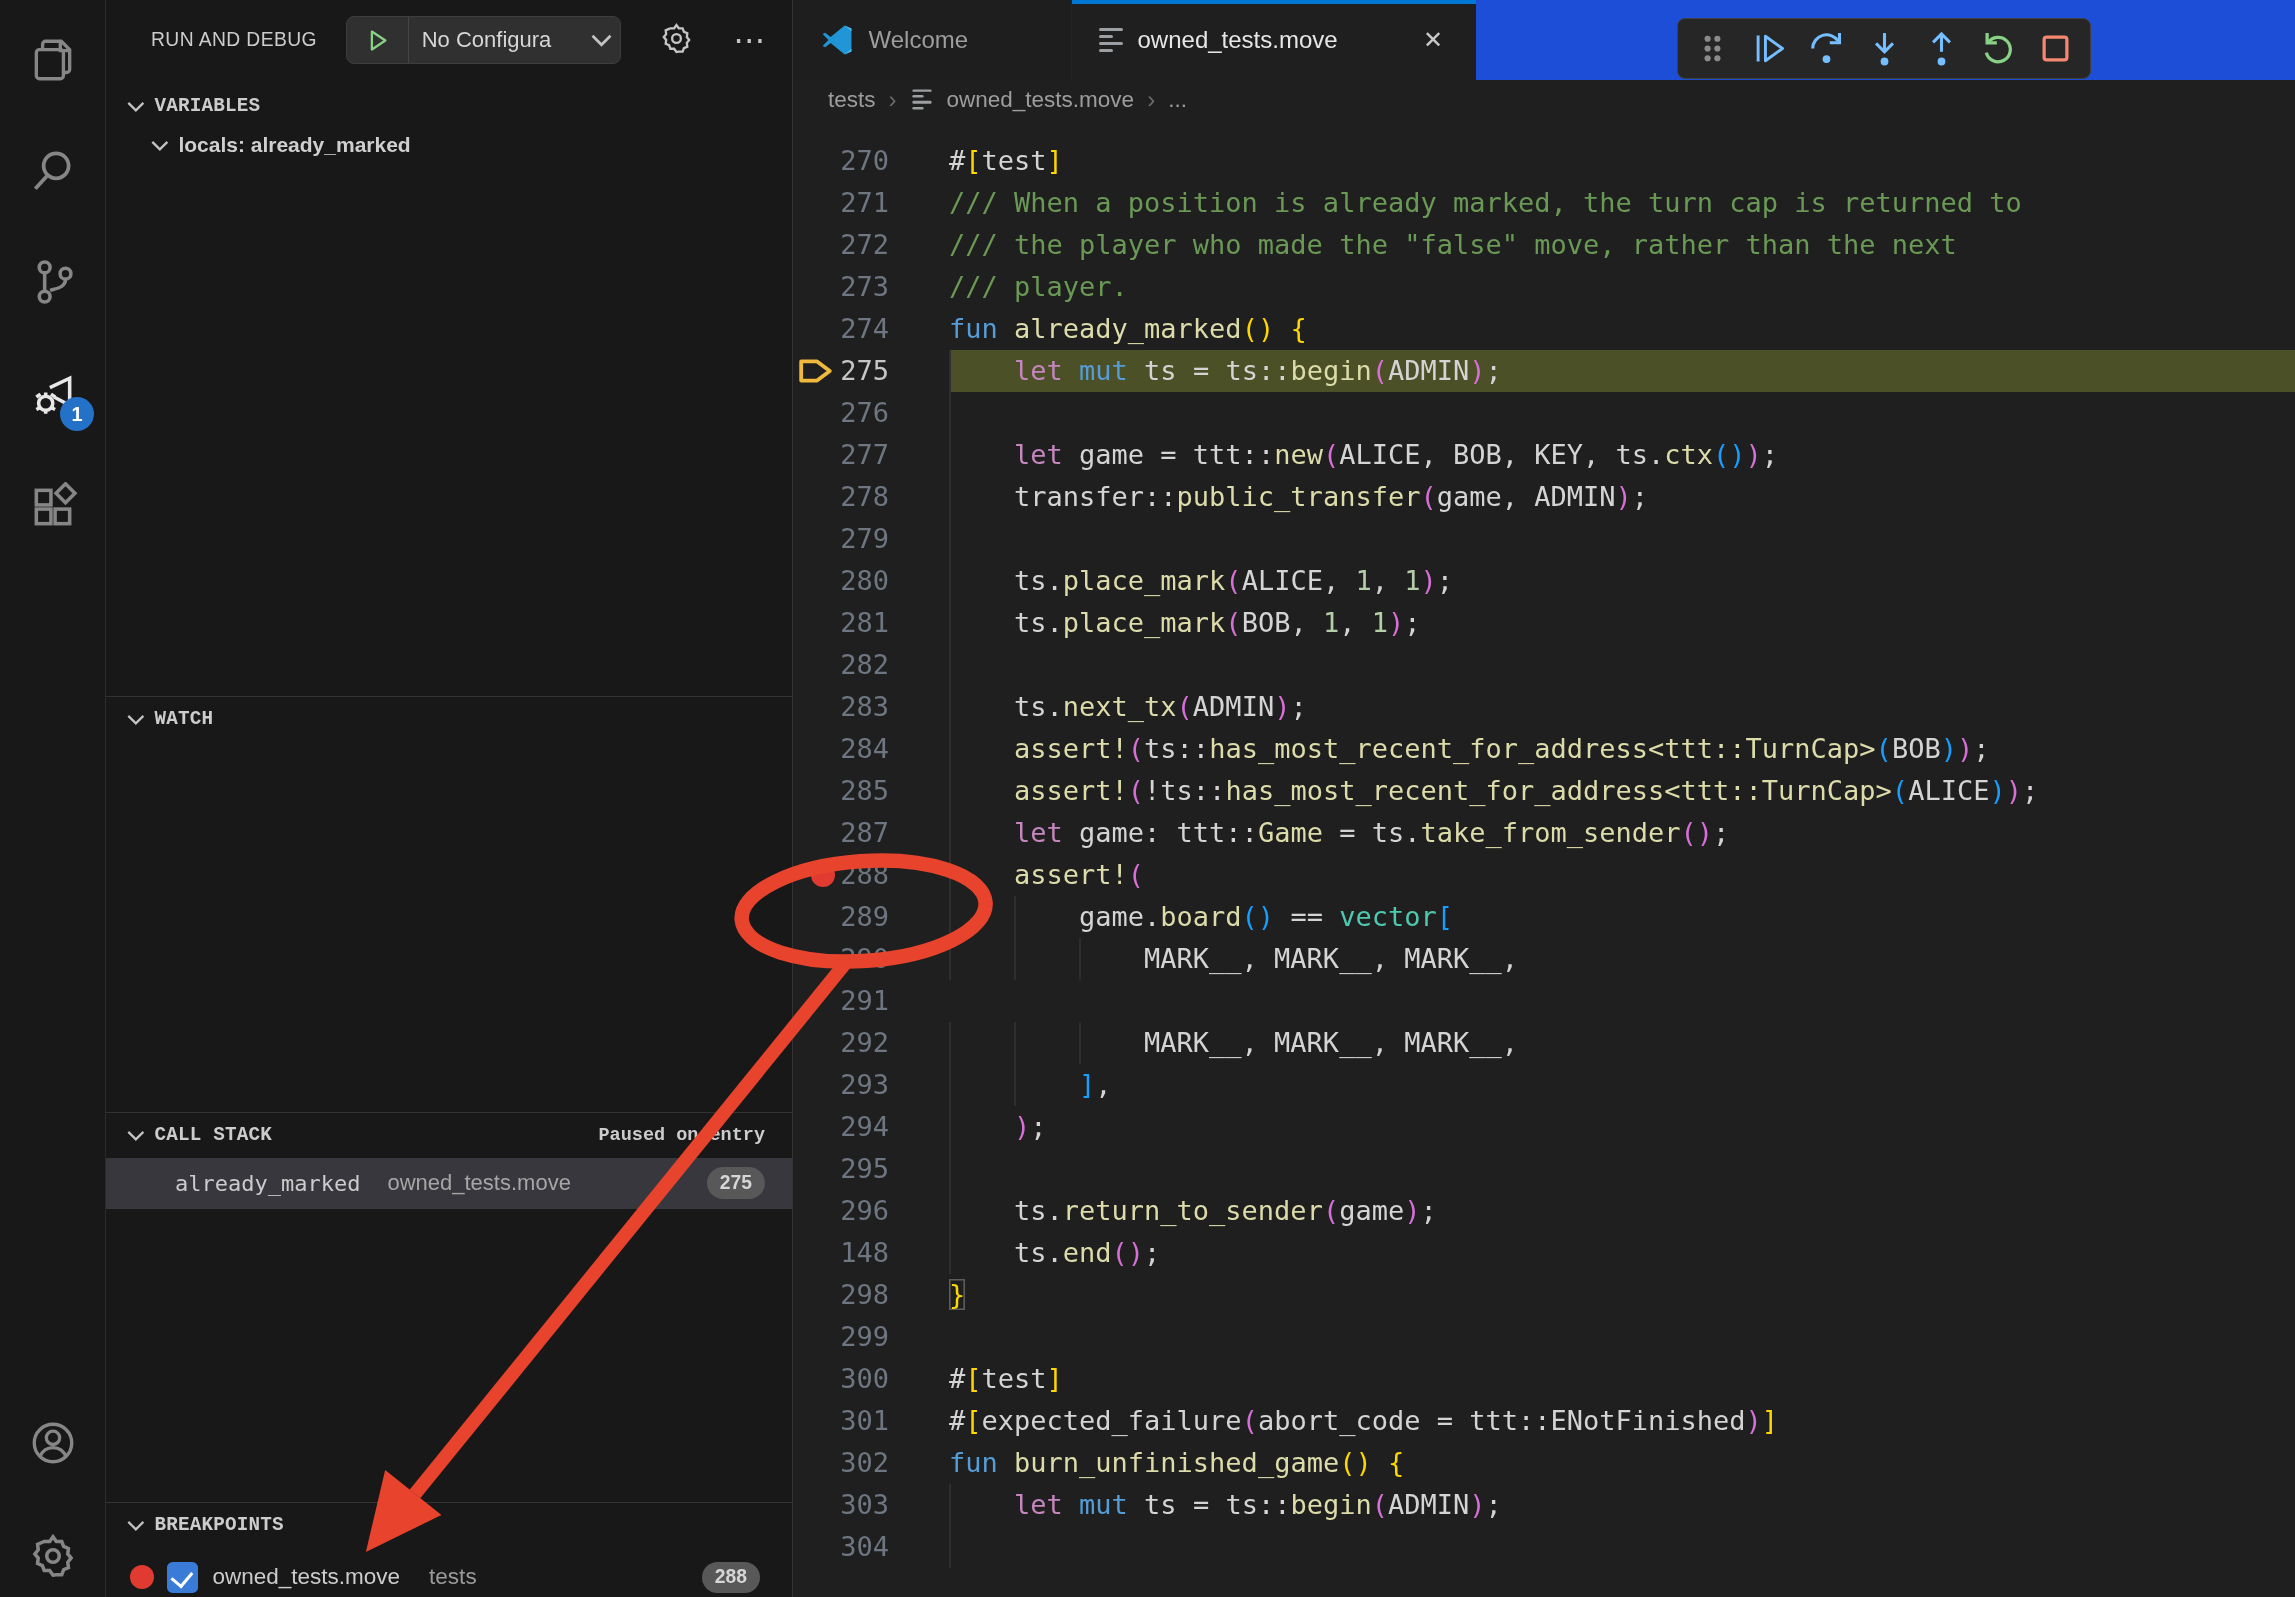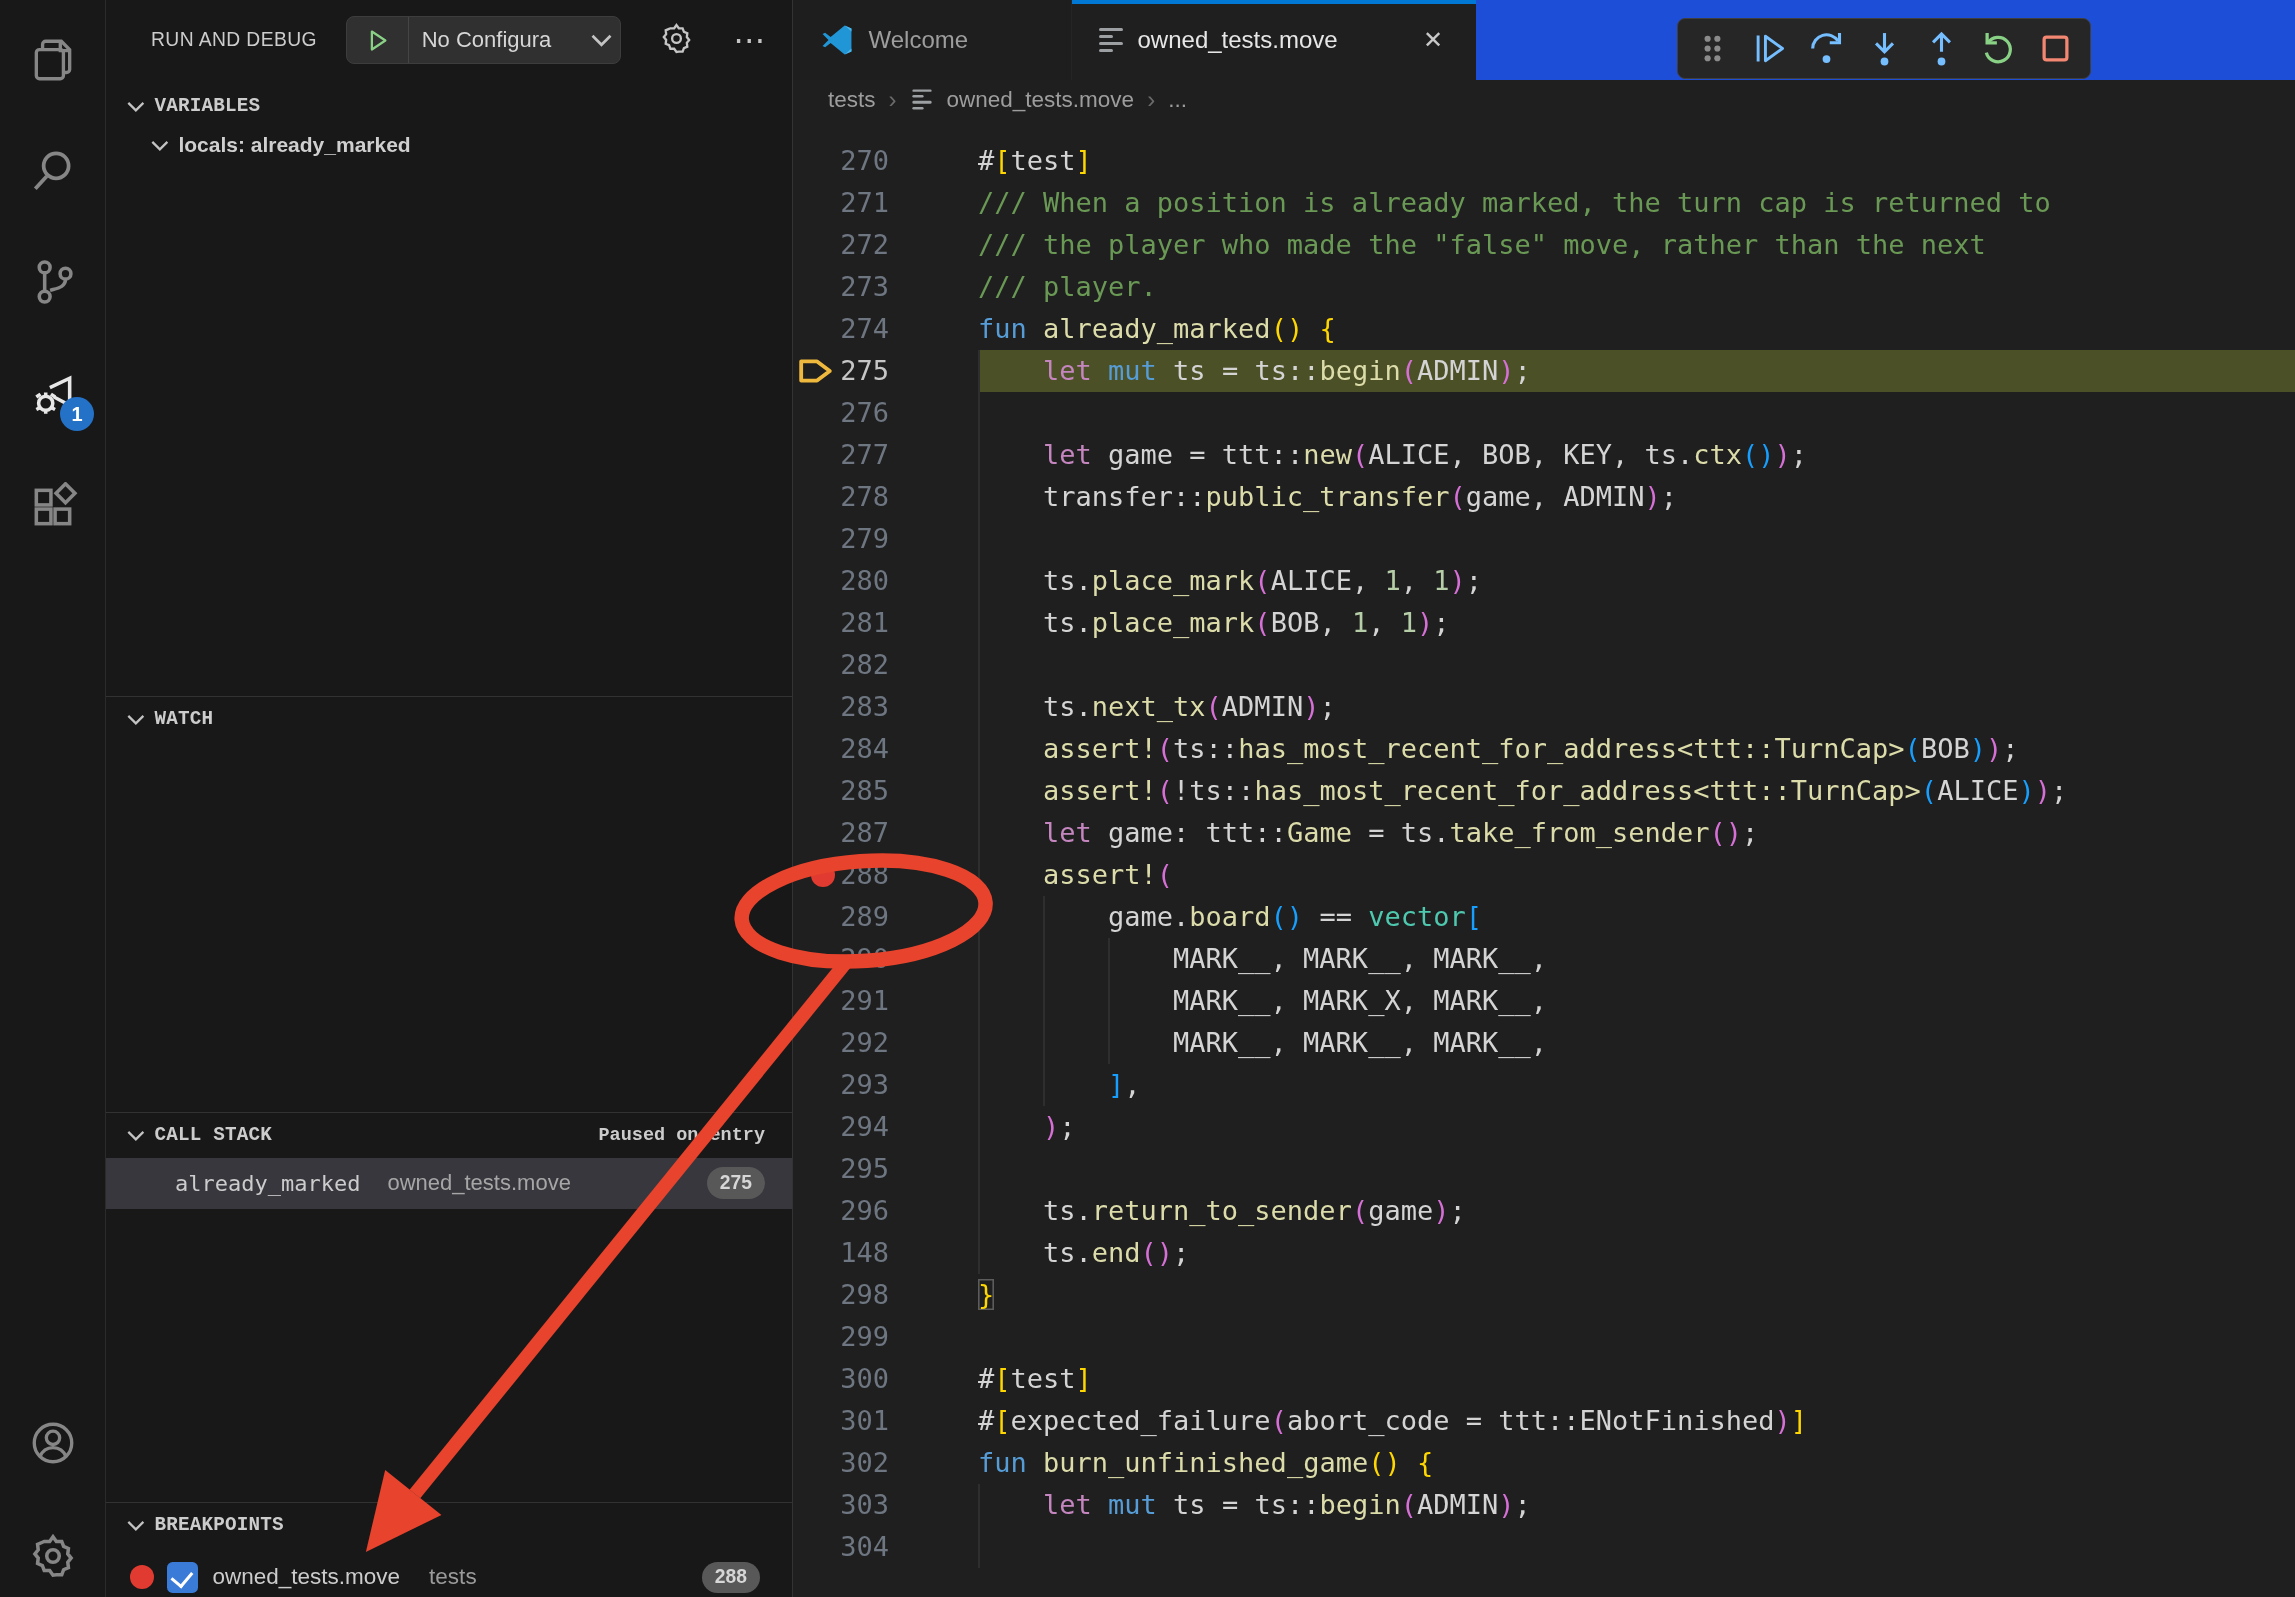--- a/index.html
+++ b/index.html
@@ -72,21 +72,21 @@
   .fileicon i{height:3.2px;background:#9DA0A2;border-radius:1.6px;}
   .fileicon i:nth-child(2){width:60%;}
   .fileicon i:nth-child(4){width:60%;}
   .breadcrumb{height:39px;display:flex;align-items:center;gap:13px;padding-left:35px;
               color:#9D9D9D;font-size:22.5px;}
   .bc-sep{color:#6A6A6A;font-size:24px;}
   .breadcrumb .fileicon{transform:scale(.8);}
 
   .code{position:absolute;top:119px;left:0;right:0;bottom:0;padding-top:21px;overflow:hidden;
         font-family:"DejaVu Sans Mono",monospace;font-size:27px;line-height:42px;}
-  .cl{display:flex;height:42px;gap:29px;}
+  .cl{display:flex;height:42px;}
   .gut{flex:none;width:156px;position:relative;}
   .gut .num{display:block;text-align:right;padding-right:60px;color:var(--syn-lineno,#6E7681);}
   .gut .num.cur{color:var(--syn-lineno-active,#C6C6C6);}
   .gut .bpdot{position:absolute;left:17.7px;top:50%;transform:translateY(-50%);
               width:24px;height:24px;border-radius:50%;background:var(--breakpoint-red,#E13B31);}
   .gut .curglyph{position:absolute;left:4.8px;top:50%;transform:translateY(-50%);}
   .curglyph path{stroke:var(--glyph-yellow,#EFB93D);}
   .src{flex:1;position:relative;white-space:pre;}
   .cl.hl .src{background:var(--hl-line,#4C5026);}
   .guide{position:absolute;top:0;bottom:0;width:1.6px;background:#2E2E2E;}
@@ -407,21 +407,20 @@
           <div class="cl">
             <div class="gut">
               <span class="num">290</span>
             </div>
             <div class="src"><span class="guide" style="left: 0ch;"></span><span class="guide" style="left: 4ch;"></span><span class="guide" style="left: 8ch;"></span><span class="tk-fg">            MARK__, MARK__, MARK__,</span></div>
           </div>
           <div class="cl">
             <div class="gut">
               <span class="num">291</span>
             </div>
-            <div class="src"><span class="guide" style="left: 0ch;"></span><span class="guide" style="left: 4ch;"></span><span class="guide" style="left: 8ch;"></span><span class="tk-fg">            MARK__, MARK_X, MARK__,</span></div>
           </div>
           <div class="cl">
             <div class="gut">
               <span class="num">292</span>
             </div>
             <div class="src"><span class="guide" style="left: 0ch;"></span><span class="guide" style="left: 4ch;"></span><span class="guide" style="left: 8ch;"></span><span class="tk-fg">            MARK__, MARK__, MARK__,</span></div>
           </div>
           <div class="cl">
             <div class="gut">
               <span class="num">293</span>

